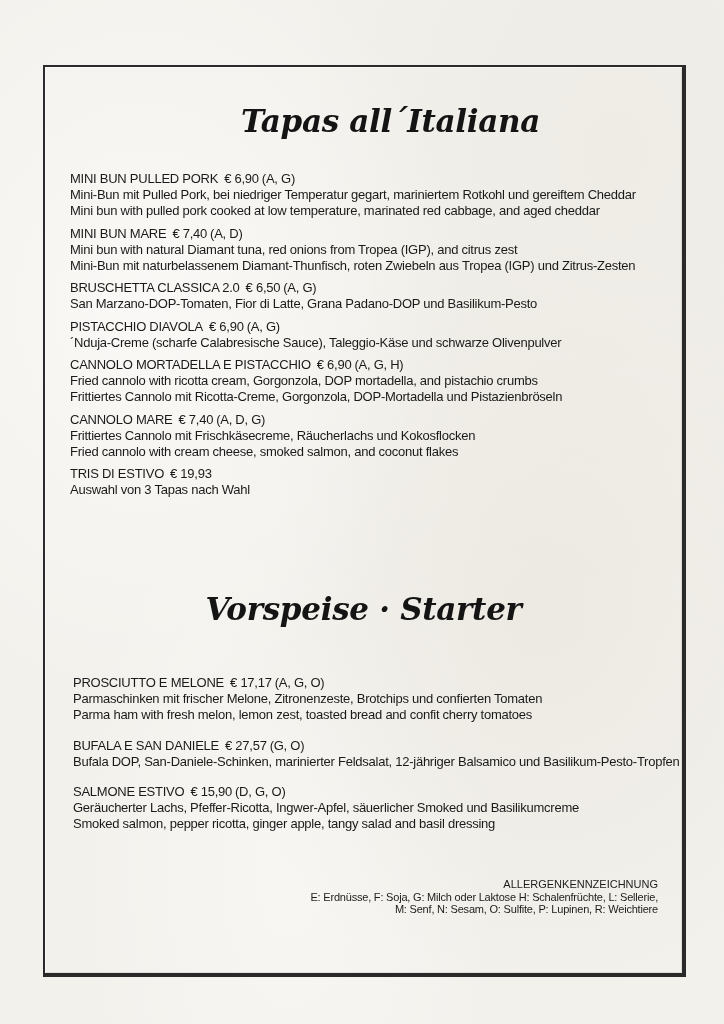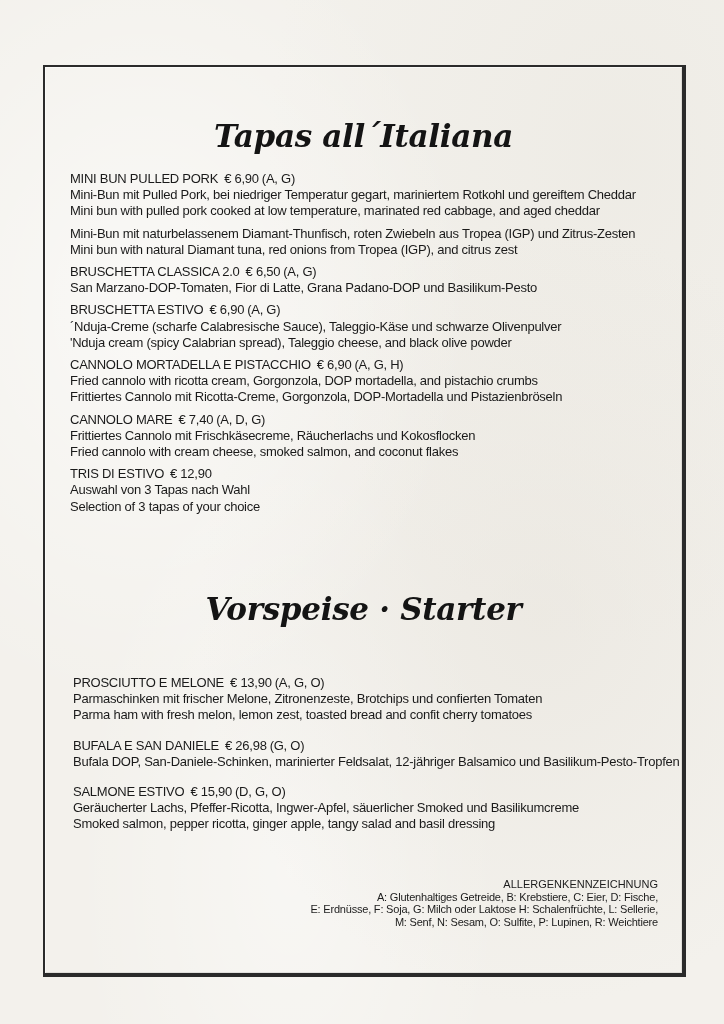--- a/index.html
+++ b/index.html
@@ -38,21 +38,21 @@
       width: 100%;
       text-align: center;
       font-family: "DejaVu Serif", "Liberation Serif", serif;
       font-style: italic;
       font-weight: bold;
       font-size: 31px;
       letter-spacing: -0.3px;
       color: #141414;
       margin: 0;
     }
-    .title-tapas { top: 51px; }
+    .title-tapas { top: 36px; margin-left: 27px; }
     .title-starter { top: 524px; }
 
     .items {
       position: absolute;
       left: 25px;
       width: 600px;
     }
     .items-tapas { top: 104px; }
     .items-starter { top: 608px; left: 28px; }
 
@@ -99,68 +99,66 @@
 
   <h1 class="section-title title-tapas">Tapas all´Italiana</h1>
 
   <div class="items items-tapas">
     <div class="item">
       <div class="line"><span class="name">MINI BUN PULLED PORK</span><span class="price">€ 6,90</span><span class="allergens">(A, G)</span></div>
       <div class="line">Mini-Bun mit Pulled Pork, bei niedriger Temperatur gegart, mariniertem Rotkohl und gereiftem Cheddar</div>
       <div class="line">Mini bun with pulled pork cooked at low temperature, marinated red cabbage, and aged cheddar</div>
     </div>
     <div class="item">
+      <div class="line"><span class="name">MINI BUN MARE</span><span class="price">€ 7,40</span><span class="allergens">(A, D)</span></div>
+      <div class="line">Mini bun with natural Diamant tuna, red onions from Tropea (IGP), and citrus zest</div>
       <div class="line">Mini-Bun mit naturbelassenem Diamant-Thunfisch, roten Zwiebeln aus Tropea (IGP) und Zitrus-Zesten</div>
-      <div class="line">Mini bun with natural Diamant tuna, red onions from Tropea (IGP), and citrus zest</div>
     </div>
     <div class="item">
       <div class="line"><span class="name">BRUSCHETTA CLASSICA 2.0</span><span class="price">€ 6,50</span><span class="allergens">(A, G)</span></div>
       <div class="line">San Marzano-DOP-Tomaten, Fior di Latte, Grana Padano-DOP und Basilikum-Pesto</div>
     </div>
     <div class="item">
-      <div class="line"><span class="name">BRUSCHETTA ESTIVO</span><span class="price">€ 6,90</span><span class="allergens">(A, G)</span></div>
+      <div class="line"><span class="name">PISTACCHIO DIAVOLA</span><span class="price">€ 6,90</span><span class="allergens">(A, G)</span></div>
       <div class="line">´Nduja-Creme (scharfe Calabresische Sauce), Taleggio-Käse und schwarze Olivenpulver</div>
-      <div class="line">'Nduja cream (spicy Calabrian spread),  Taleggio cheese, and black olive powder</div>
     </div>
     <div class="item">
       <div class="line"><span class="name">CANNOLO  MORTADELLA E PISTACCHIO</span><span class="price">€ 6,90</span><span class="allergens">(A, G, H)</span></div>
       <div class="line">Fried cannolo with ricotta cream, Gorgonzola, DOP mortadella, and pistachio crumbs</div>
       <div class="line">Frittiertes Cannolo mit Ricotta-Creme, Gorgonzola, DOP-Mortadella und Pistazienbröseln</div>
     </div>
     <div class="item">
       <div class="line"><span class="name">CANNOLO MARE</span><span class="price">€ 7,40</span><span class="allergens">(A, D, G)</span></div>
       <div class="line">Frittiertes Cannolo mit Frischkäsecreme, Räucherlachs und Kokosflocken</div>
       <div class="line">Fried cannolo with cream cheese, smoked salmon, and coconut flakes</div>
     </div>
     <div class="item">
-      <div class="line"><span class="name">TRIS DI ESTIVO</span><span class="price">€ 12,90</span><span class="allergens"></span></div>
+      <div class="line"><span class="name">TRIS DI ESTIVO</span><span class="price">€ 19,93</span><span class="allergens"></span></div>
       <div class="line">Auswahl von 3 Tapas nach Wahl</div>
-      <div class="line">Selection of 3 tapas of your choice</div>
     </div>
   </div>
 
   <h1 class="section-title title-starter">Vorspeise · Starter</h1>
 
   <div class="items items-starter">
     <div class="item starter-item">
-      <div class="line"><span class="name">PROSCIUTTO E MELONE</span><span class="price">€ 13,90</span><span class="allergens">(A, G, O)</span></div>
+      <div class="line"><span class="name">PROSCIUTTO E MELONE</span><span class="price">€ 17,17</span><span class="allergens">(A, G, O)</span></div>
       <div class="line">Parmaschinken mit frischer Melone, Zitronenzeste, Brotchips und confierten Tomaten</div>
       <div class="line">Parma ham with fresh melon, lemon zest, toasted bread and confit cherry tomatoes</div>
     </div>
     <div class="item starter-item">
-      <div class="line"><span class="name">BUFALA E SAN DANIELE</span><span class="price">€ 26,98</span><span class="allergens">(G, O)</span></div>
+      <div class="line"><span class="name">BUFALA E SAN DANIELE</span><span class="price">€ 27,57</span><span class="allergens">(G, O)</span></div>
       <div class="line">Bufala DOP, San-Daniele-Schinken, marinierter Feldsalat, 12-jähriger Balsamico und Basilikum-Pesto-Tropfen</div>
     </div>
     <div class="item starter-item">
       <div class="line"><span class="name">SALMONE ESTIVO</span><span class="price">€ 15,90</span><span class="allergens">(D, G, O)</span></div>
       <div class="line">Geräucherter Lachs, Pfeffer-Ricotta, Ingwer-Apfel, säuerlicher Smoked und Basilikumcreme</div>
       <div class="line">Smoked salmon, pepper ricotta, ginger apple, tangy salad and basil dressing</div>
     </div>
   </div>
 
   <div class="allergen-box">
     <div class="heading">ALLERGENKENNZEICHNUNG</div>
-    <div>A: Glutenhaltiges Getreide, B: Krebstiere, C: Eier, D: Fische,</div>
     <div>E: Erdnüsse, F: Soja, G: Milch oder Laktose H: Schalenfrüchte, L: Sellerie,</div>
     <div>M: Senf, N: Sesam, O: Sulfite, P: Lupinen, R: Weichtiere</div>
   </div>
 
 </div>
 
 </body></html>

